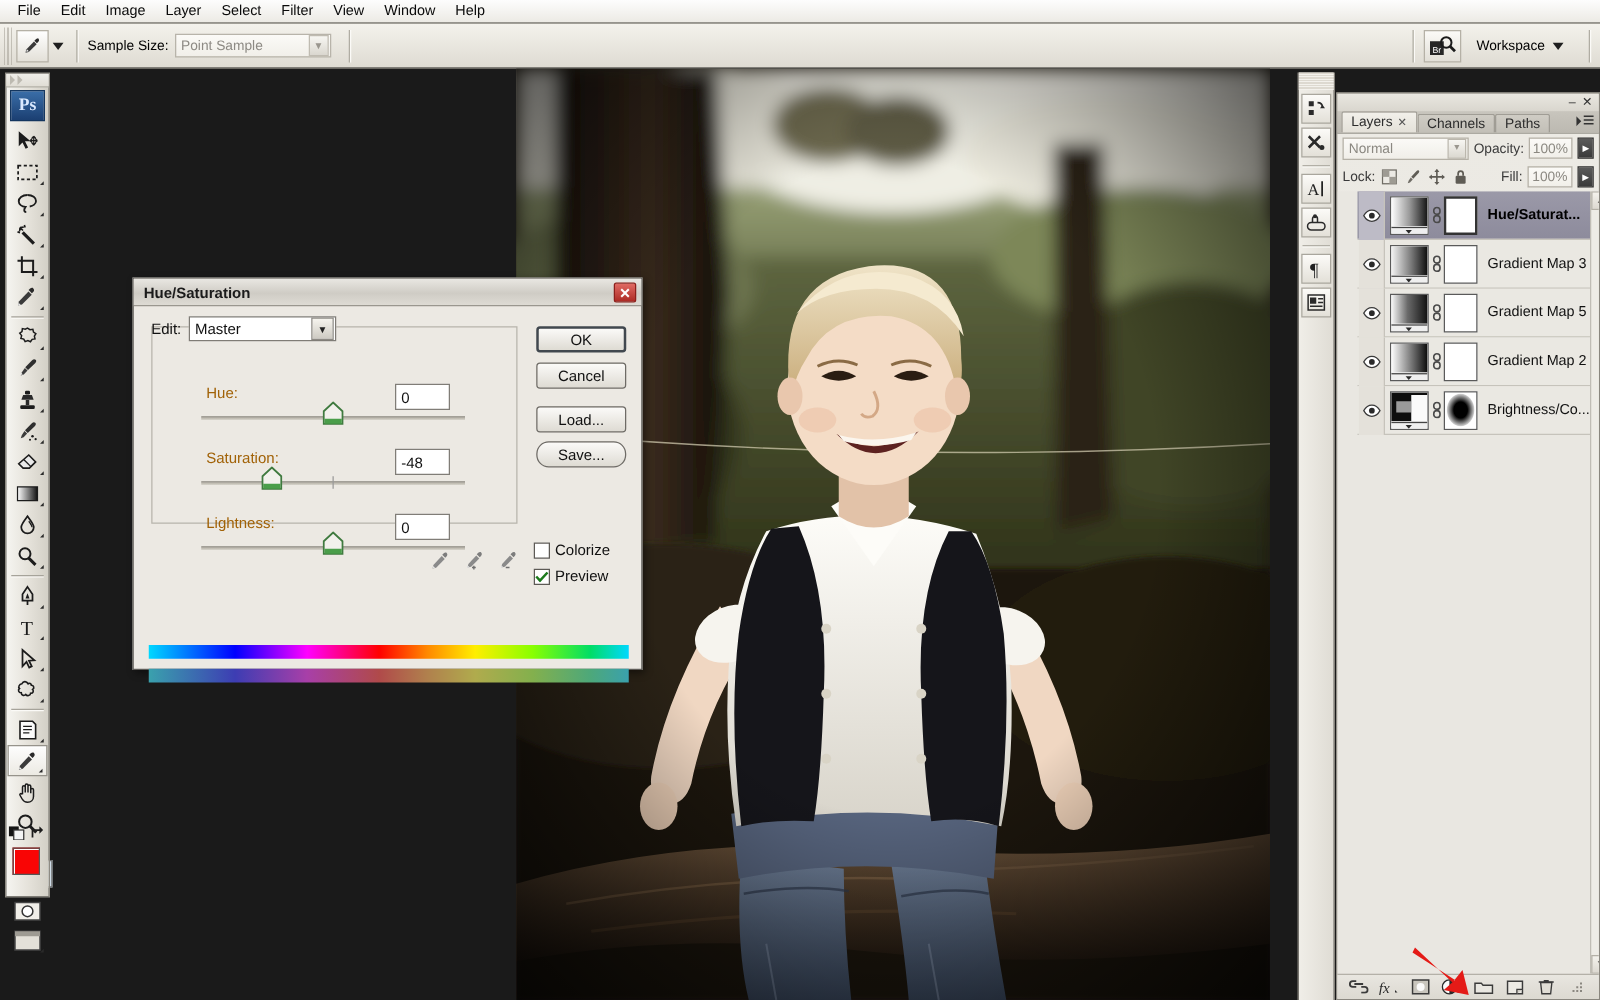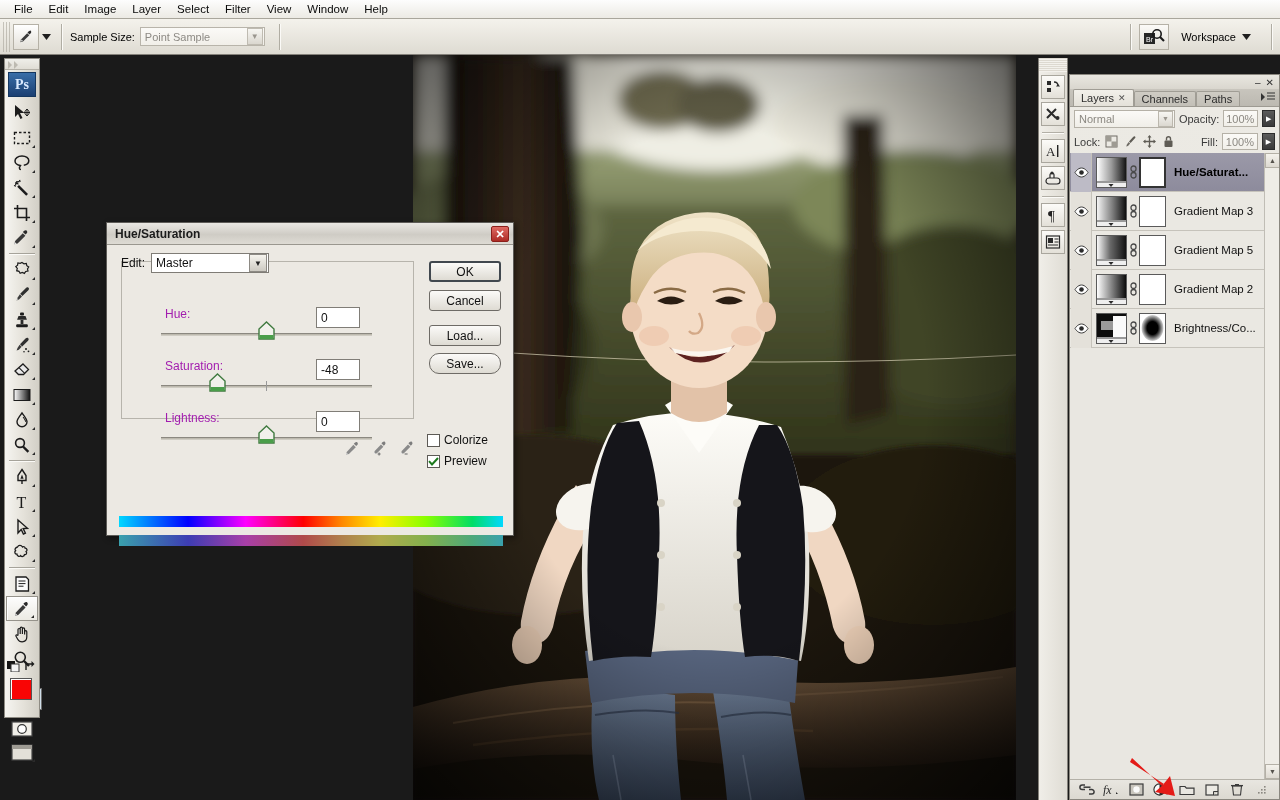--- a/index.html
+++ b/index.html
@@ -149,21 +149,21 @@
   .lp-lbl { font-size:11px; color:#3a3a3a; }
   .pct-box { width:36px;height:17px;border:1px solid #b5b1a7;
     background:linear-gradient(#fbfaf7,#f1efe9); font-size:11px; color:#8b8881;
     display:flex;align-items:center;justify-content:flex-end;padding-right:3px;}
   .spin-btn { width:13px;height:17px;background:linear-gradient(#5b5b5b,#3a3a3a);
     border:1px solid #2c2c2c; color:#fff; font-size:7px;
     display:flex;align-items:center;justify-content:center;}
   .lock-ic { width:15px;height:15px;display:flex;align-items:center;justify-content:center;}
 
   #layer-list { flex:1; overflow:hidden; display:flex; }
-  #layer-items { flex:1; background:#e9e7e1; }
+  #layer-items { flex:1; background:#e9e7e1;padding-left:16px; }
   .layer-row {
     height:39px; display:flex; align-items:center;
     border-bottom:1px solid #c6c3bb; padding-left:1px;
     background:#eae8e2;
   }
   .layer-row.selected { background:linear-gradient(#9b99a8,#8d8b9c); }
   .layer-row.selected .lname { font-weight:bold; color:#000; }
   .eye-cell { width:21px; height:39px; display:flex; align-items:center; justify-content:center;
     border-right:1px solid #c6c3bb; background:#e4e1da; }
   .layer-row.selected .eye-cell { background:#bdbbc6; }
@@ -216,21 +216,21 @@
   #edit-combo {
     width:118px;height:20px; border:1px solid #7f7c76;
     background:#fff; display:flex;align-items:center;
   }
   #edit-combo .t { flex:1;padding-left:4px;font-size:12px;color:#111;}
   #edit-combo .ar { width:18px;height:18px;margin:1px;
     background:linear-gradient(#f6f4ee,#cdcac2); border:1px solid #8d8a84;
     display:flex;align-items:center;justify-content:center;font-size:8px;color:#222;}
 
   .sl-block { position:absolute; left:0; width:293px; }
-  .sl-name { position:absolute; left:58px; font-size:12px; color:#a21caf;}
+  .sl-name { position:absolute; left:58px; font-size:12px; color:#a16207;}
   .sl-val {
     position:absolute; left:209px; width:44px;height:21px;
     border:1px solid #807d77; background:#fff;
     font-size:12px; color:#111; display:flex;align-items:center; padding-left:4px;
   }
   .sl-track { position:absolute; left:54px; top:26px; width:211px; height:3px;
     background:linear-gradient(#b4b0a4,#d8d5cd); border-top:1px solid #8b8880; }
   .sl-tick { position:absolute; top:22px; width:1px;height:10px;background:#999; }
   .sl-knob { position:absolute; top:14px; width:19px;height:22px; }
 

